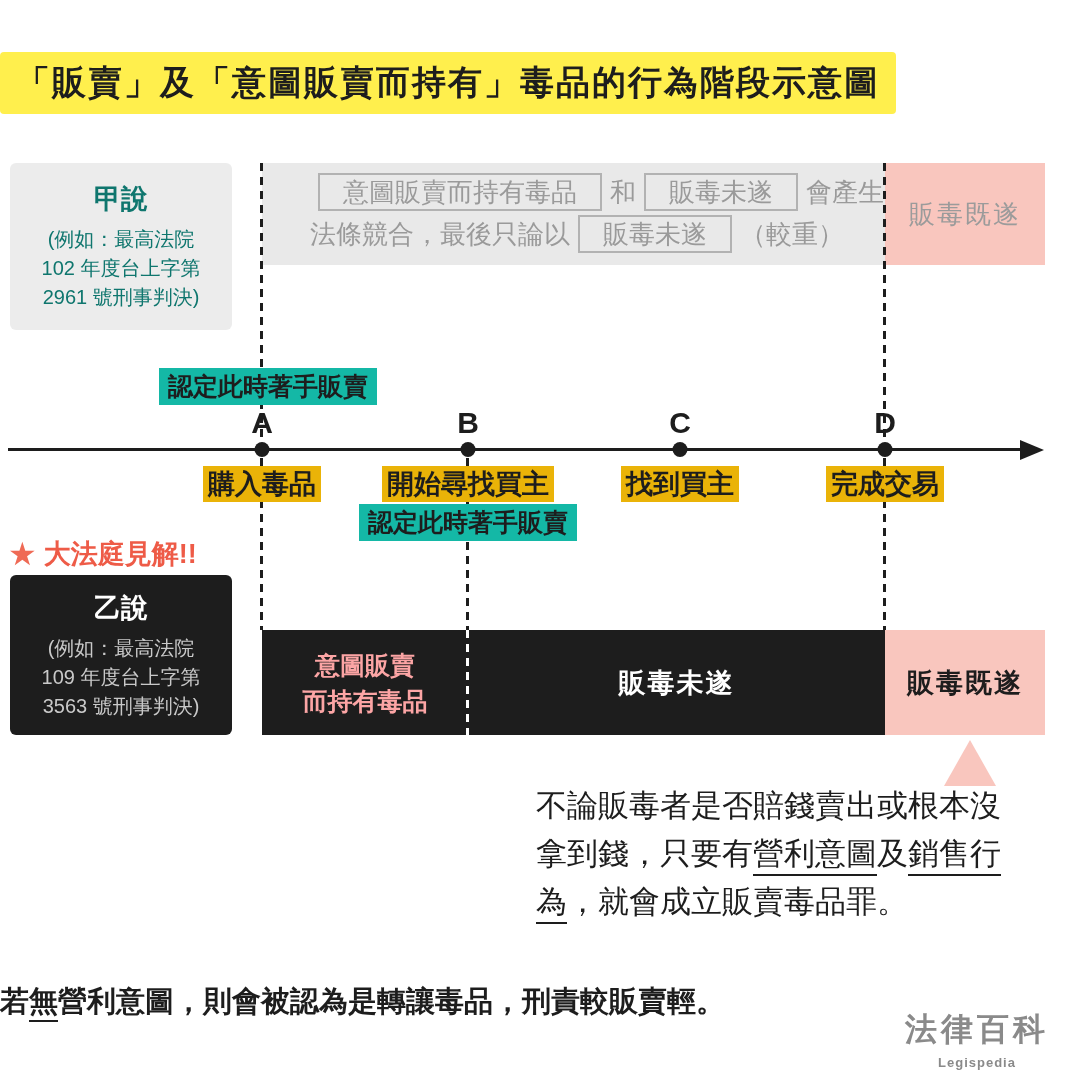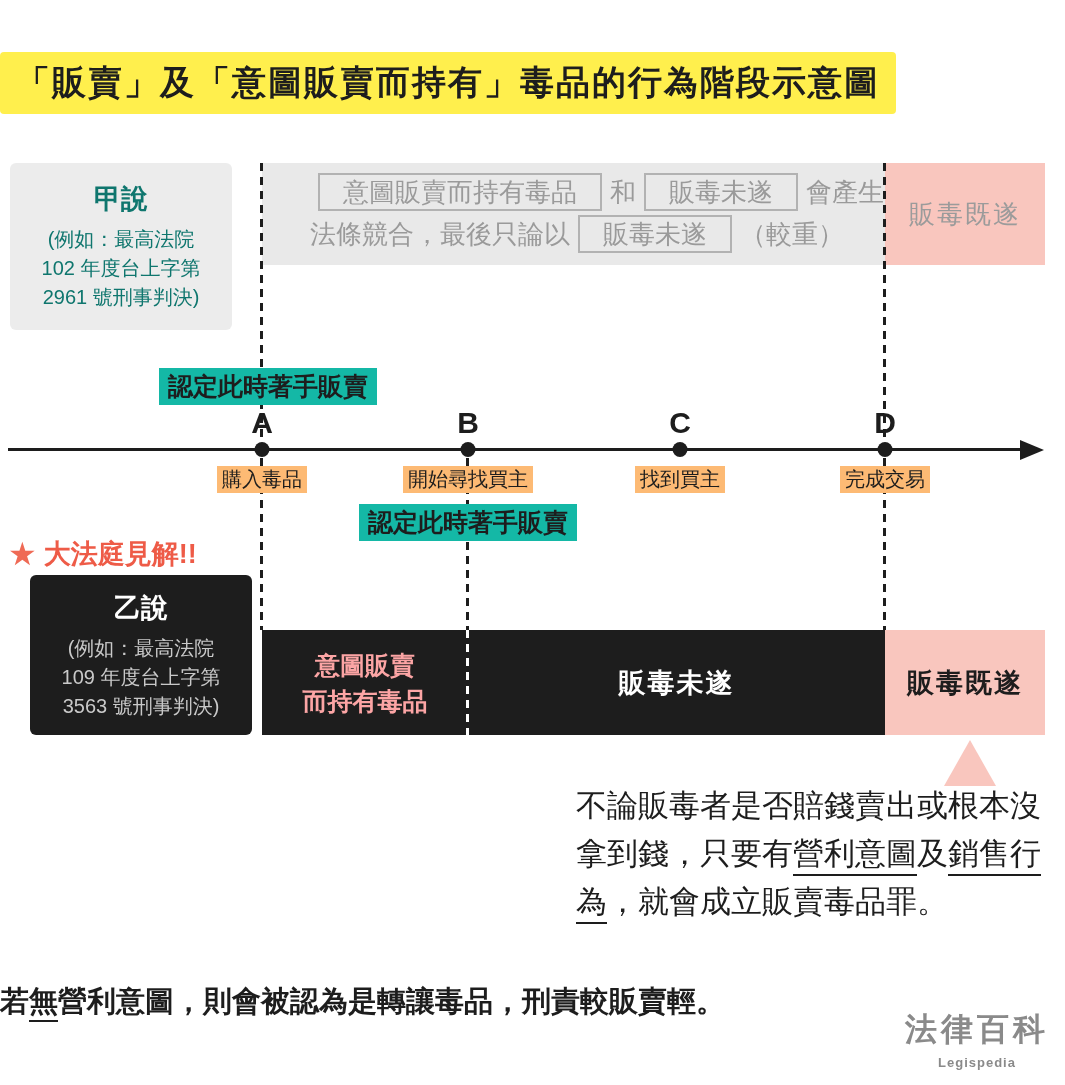--- a/index.html
+++ b/index.html
@@ -45,51 +45,51 @@
   .note-a { left:268px; top:368px; }
   .note-b { left:468px; top:504px; }
 
   
   .tl-line { position:absolute; left:8px; top:448px; width:1014px; height:3px; background:#1d1d1d; }
   .tl-arrow { position:absolute; left:1020px; top:440px; width:0; height:0;
               border-left:24px solid #1d1d1d; border-top:10px solid transparent; border-bottom:10px solid transparent; }
   .dot { position:absolute; top:442px; width:15px; height:15px; border-radius:50%; background:#1d1d1d;
          transform:translateX(-50%); z-index:2; }
   .pt-letter { position:absolute; top:406px; transform:translateX(-50%); font-size:30px; font-weight:700; z-index:2; }
-  .pt-label { position:absolute; top:466px; transform:translateX(-50%); font-size:20px; font-weight:400;
-              white-space:nowrap; background:#fdba74; padding:0 5px; z-index:2; }
+  .pt-label { position:absolute; top:466px; transform:translateX(-50%); font-size:27px; font-weight:700;
+              white-space:nowrap; background:#eab308; padding:0 5px; z-index:2; }
 
   
   .gc { position:absolute; left:8px; top:535px; display:flex; align-items:center;
         font-size:27px; font-weight:700; color:#ee5b47; }
   .gc .star { font-size:32px; margin-right:7px; color:#ef6a55; }
 
   
   .box-b { position:absolute; left:10px; top:575px; width:222px; height:160px; background:#1d1d1d;
            border-radius:6px; display:flex; flex-direction:column; align-items:center; justify-content:center;
-           color:#c9c9c9;margin-left:20px; }
+           color:#c9c9c9; }
   .box-b .name { color:#ffffff; font-size:27px; font-weight:700; margin-bottom:8px; }
 
   .stage1 { position:absolute; left:262px; top:630px; width:206px; height:105px; background:#1d1d1d;
             color:#fca5a5; display:flex; flex-direction:column; align-items:center; justify-content:center;
             font-size:25px; font-weight:700; line-height:36px; text-align:center; }
   .stage2 { position:absolute; left:468px; top:630px; width:417px; height:105px; background:#1d1d1d;
             color:#ffffff; display:flex; align-items:center; justify-content:center; font-size:27px;
             font-weight:700; letter-spacing:2px; }
   .stage-div { position:absolute; left:466px; top:630px; width:3px; height:105px; z-index:2;
                background:repeating-linear-gradient(180deg,#ffffff 0 8px,transparent 8px 14px); }
   .pink-bot { position:absolute; left:885px; top:630px; width:160px; height:105px; background:#f9c6be;
               display:flex; align-items:center; justify-content:center; font-size:27px; font-weight:700;
               letter-spacing:2px; color:#1d1d1d; }
 
   
   .tail { position:absolute; left:944px; top:740px; width:0; height:0;
           border-left:26px solid transparent; border-right:26px solid transparent;
           border-bottom:46px solid #f9c6be; }
-  .bubble { position:absolute; left:576px; top:782px; font-size:31px; line-height:48px; color:#1d1d1d; }
+  .bubble { position:absolute; left:536px; top:782px; font-size:31px; line-height:48px; color:#1d1d1d; }
   .u { border-bottom:2px solid #1d1d1d; padding-bottom:3px; }
 
   
   .footer-note { position:absolute; left:0; top:982px; width:100%; text-align:left;
                  font-size:29px; font-weight:700; }
   .logo { position:absolute; right:16px; top:1008px; text-align:center; color:#8a8a8a; }
   .logo .nm { font-size:32px; font-weight:700; letter-spacing:4px; }
   .logo .sub { font-size:13px; font-weight:700; letter-spacing:1px; margin-top:3px; }
 </style>
 </head>

